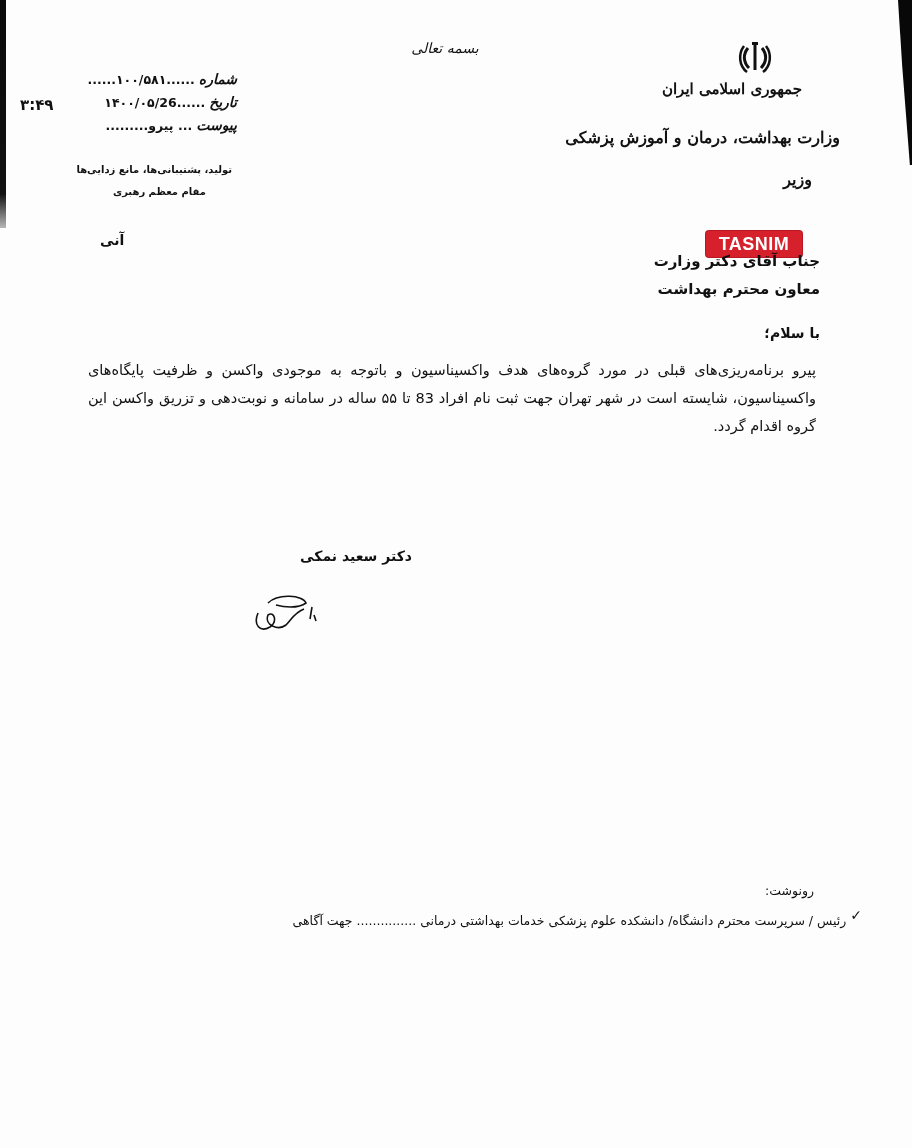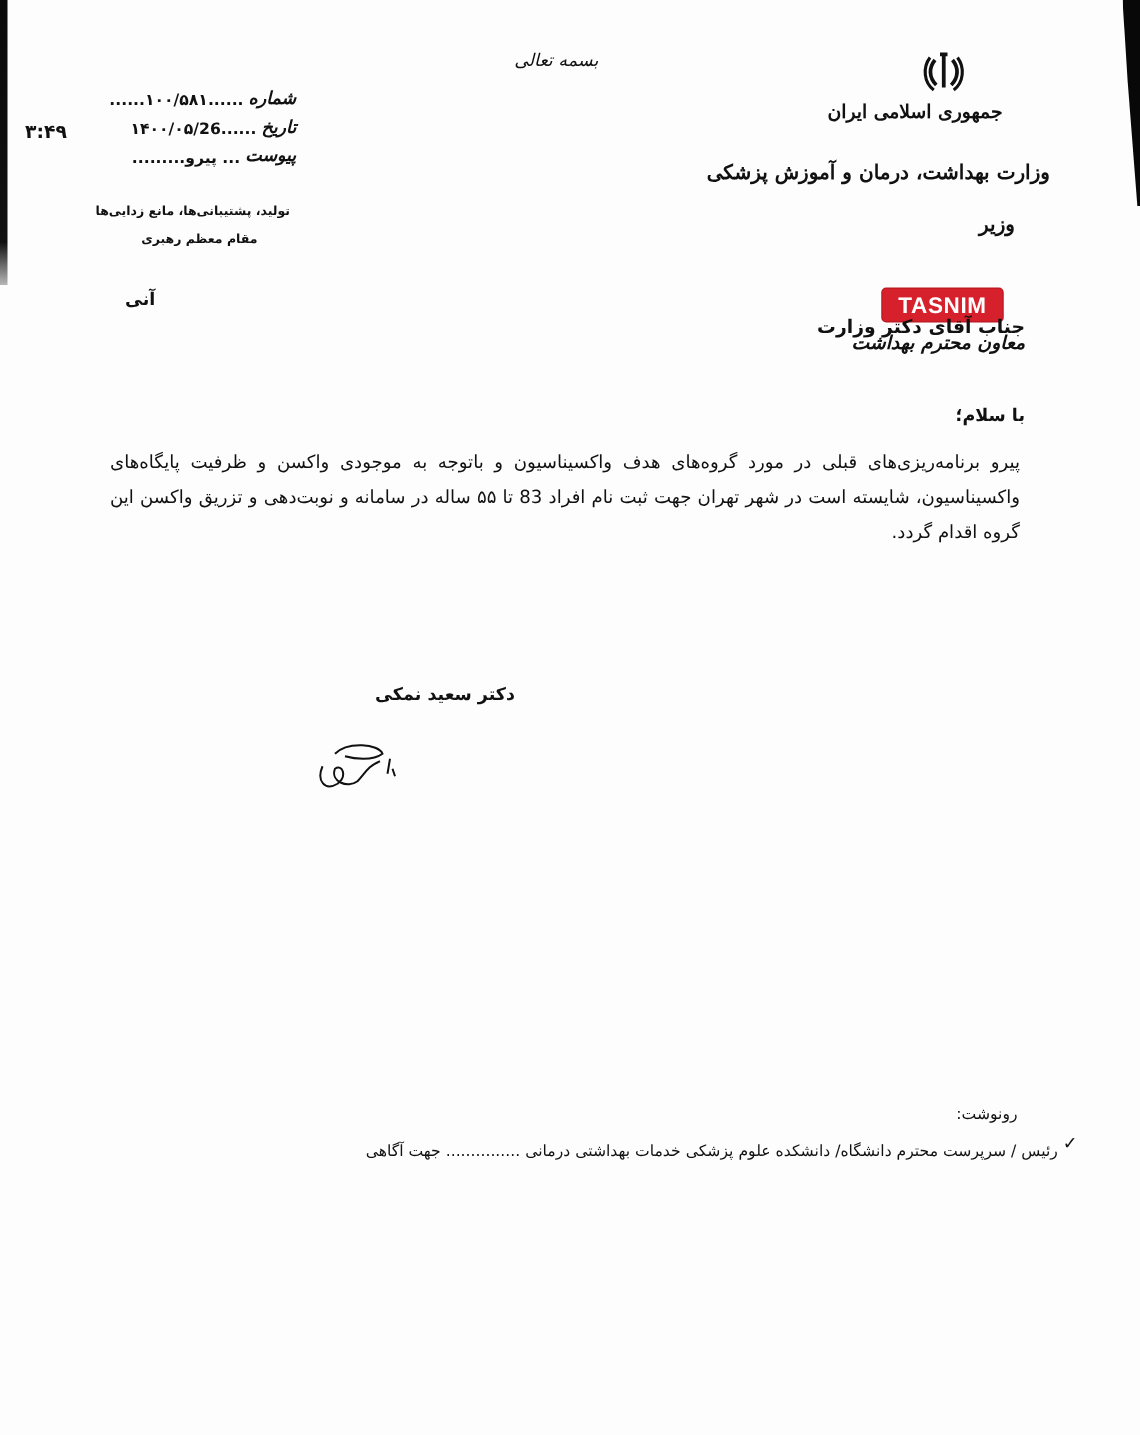--- a/index.html
+++ b/index.html
@@ -74,21 +74,21 @@
   <rect x="17" y="2" width="6" height="3" fill="#111"></rect>
 </svg>
 
 <div class="abs gov-line gov1 rtl">جمهوری اسلامی ایران</div>
 <div class="abs gov-line gov2 rtl">وزارت بهداشت، درمان و آموزش پزشکی</div>
 <div class="abs gov-line minister rtl">وزیر</div>
 
 <div class="abs tasnim">TASNIM</div>
 
 <div class="abs addressee rtl" style="top:252px;">جناب آقای دکتر وزارت</div>
-<div class="abs addressee rtl" style="top:265px;font-style:italic;">معاون محترم بهداشت</div>
+<div class="abs addressee rtl" style="top:280px;">معاون محترم بهداشت</div>
 
 <div class="abs meta-block">
   <div class="meta-row">
     <span class="meta-label">شماره</span>
     <span>......۱۰۰/۵۸۱......</span>
   </div>
   <div class="meta-row">
     <span class="meta-label">تاریخ</span>
     <span>......۱۴۰۰/۰۵/26</span>
   </div>

